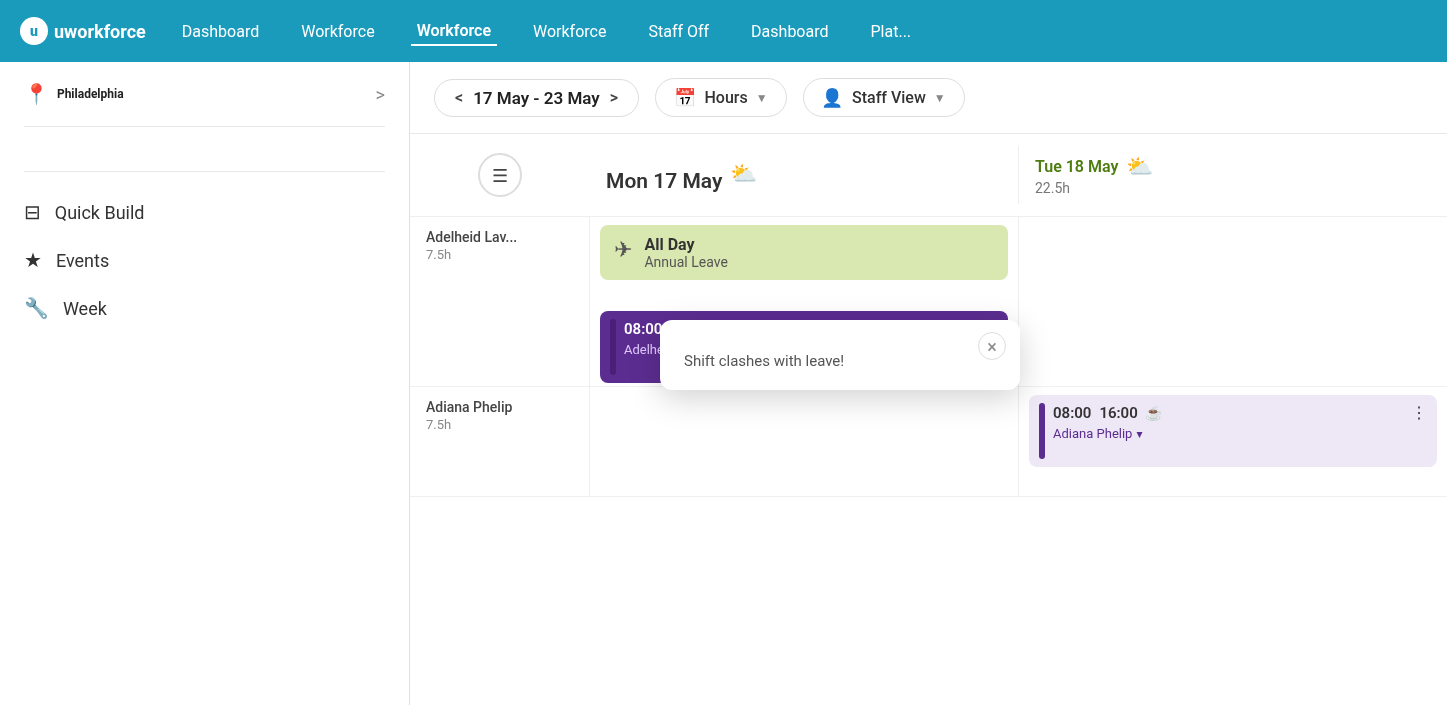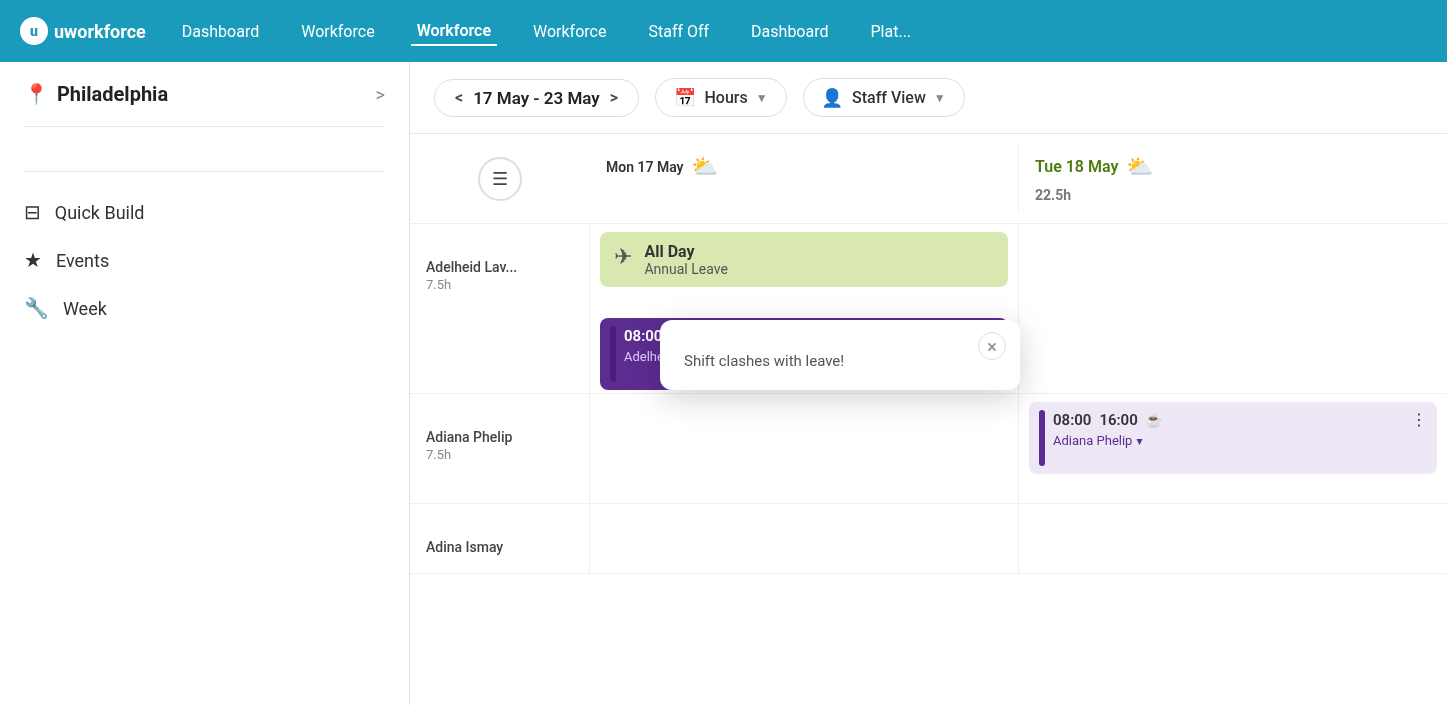--- a/index.html
+++ b/index.html
@@ -63,21 +63,21 @@
     .sidebar-location {
       display: flex;
       align-items: center;
       gap: 8px;
       padding-bottom: 20px;
       border-bottom: 1px solid #e8e8e8;
     }
     .location-pin { color: #1a9bbb; font-size: 20px; }
     .sidebar-location-name {
       font-weight: 700;
-      font-size: 20px;
+      font-size: 12px;
       color: #222;
       flex: 1;
     }
     .sidebar-location-arrow { color: #888; font-size: 18px; }
 
     .sidebar-hours {
       padding: 24px 0 20px;
       border-bottom: 1px solid #e8e8e8;
     }
     .sidebar-hours-value {
@@ -186,21 +186,21 @@
     }
     .filter-btn {
       width: 44px; height: 44px;
       border: 2px solid #ddd;
       border-radius: 50%;
       display: flex; align-items: center; justify-content: center;
       cursor: pointer;
       font-size: 18px;
       color: #444;
     }
-    .staff-name { font-size: 14px; color: #444; font-weight: 500; margin-top: 23px; }
+    .staff-name { font-size: 14px; color: #444; font-weight: 500; }
     .staff-hours { font-size: 13px; color: #888; margin-top: 2px; }
 
     
     .leave-card {
       background: #d9e8b0;
       border-radius: 8px;
       padding: 10px 14px;
       display: flex;
       align-items: flex-start;
       gap: 12px;
@@ -342,30 +342,30 @@
     <div class="schedule-grid">
 
       <div class="grid-header">
         <div class="grid-header-filter">
           <div class="filter-btn">
             <span>☰</span>
           </div>
         </div>
         <div class="day-header-col" style="flex:1;border-right:1px solid #eee;padding:8px 16px;">
           <div class="day-header-top">
-            <span style="font-size:14px;font-weight:600;color:#333;">Mon 17 May</span>
+            <span style="font-size:21px;font-weight:600;color:#333;margin-top:15px;">Mon 17 May</span>
             <span style="font-size:22px;">⛅</span>
           </div>
         </div>
         <div class="day-header-col" style="flex:1;padding:8px 16px;">
           <div class="day-header-top">
             <span style="font-size:16px;font-weight:600;color:#4d7c0f;">Tue 18 May</span>
             <span style="font-size:22px;">⛅</span>
           </div>
-          <div style="font-size:14px;color:#777;margin-top:8px;font-weight:bold;">22.5h</div>
+          <div style="font-size:14px;color:#777;margin-top:1px;">22.5h</div>
         </div>
       </div>
 
       <div class="grid-row-wrapper" style="min-height:170px;position:relative;">
         <div class="row-left">
           <div class="staff-name">Adelheid Lav...</div>
           <div class="staff-hours">7.5h</div>
         </div>
         <div class="row-right" style="position:relative;">
 
@@ -424,29 +424,20 @@
                 <div style="display:flex;align-items:center;gap:4px;margin-top:4px;">
                   <span style="color:#5c2d91;font-size:13px;">Adiana Phelip</span>
                   <span style="color:#5c2d91;font-size:12px;">▾</span>
                 </div>
               </div>
             </div>
           </div>
         </div>
       </div>
 
-      <div class="grid-row-wrapper" style="min-height:70px;">
-        <div class="row-left">
-          <div class="staff-name">Adina Ismay</div>
-        </div>
-        <div class="row-right">
-          <div style="flex:1;border-right:1px solid #eee;"></div>
-          <div style="flex:1;"></div>
-        </div>
-      </div>
 
     </div>
 
     <div class="leave-clash-popup" style="position:fixed;left:660px;top:320px;">
       <div class="popup-close">×</div>
       <div class="popup-desc">Shift clashes with leave!</div>
     </div>
 
   </div>
 

